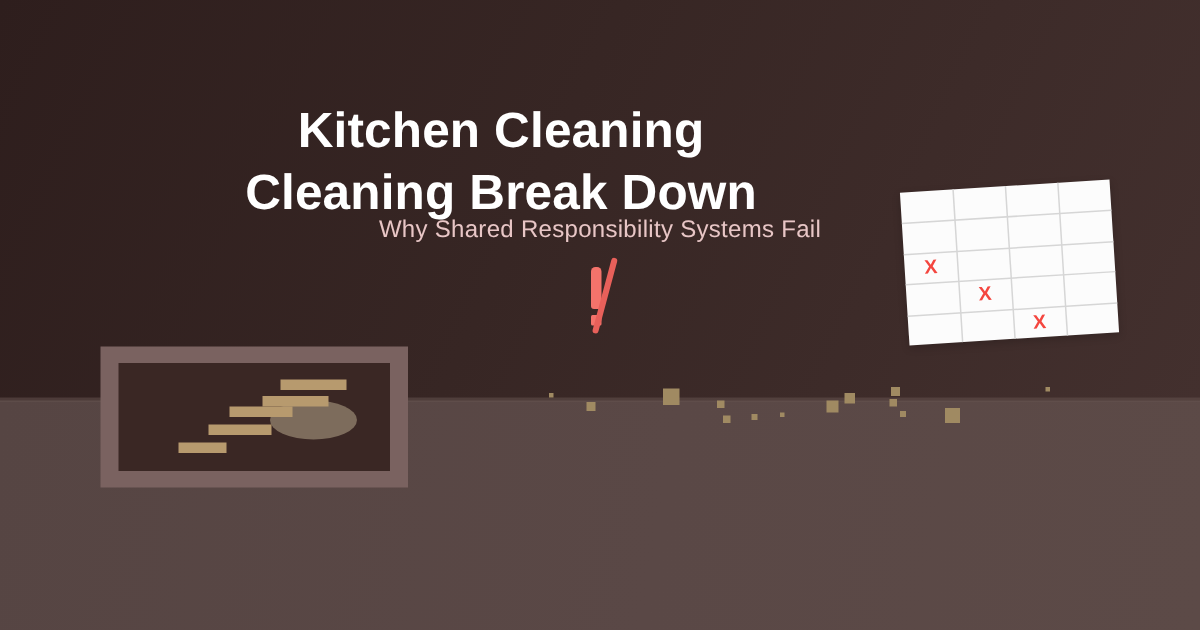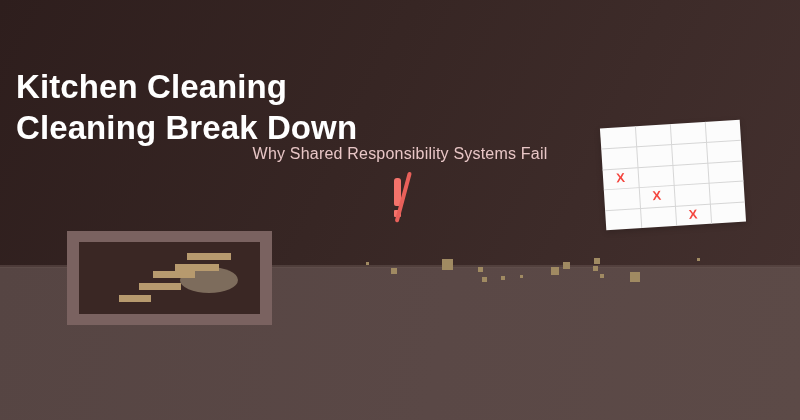--- a/index.html
+++ b/index.html
@@ -32,23 +32,24 @@
   .counter-edge {
     position: absolute;
     left: 0; top: 265px;
     width: 800px; height: 3px;
     background: rgba(100,82,79,0.55);
   }
 
   
   .headline {
     position: absolute;
-    left: 16px;
+    left: 3px;
     top: 44px;
     width: 662px;
+    text-align: center;
     color: #ffffff;
     font-size: 33px;
     font-weight: bold;
     line-height: 1.25;
     letter-spacing: 0.1px;
   }
   .headline .line { display: block; }
   .subhead {
     position: absolute;
     left: 0;

